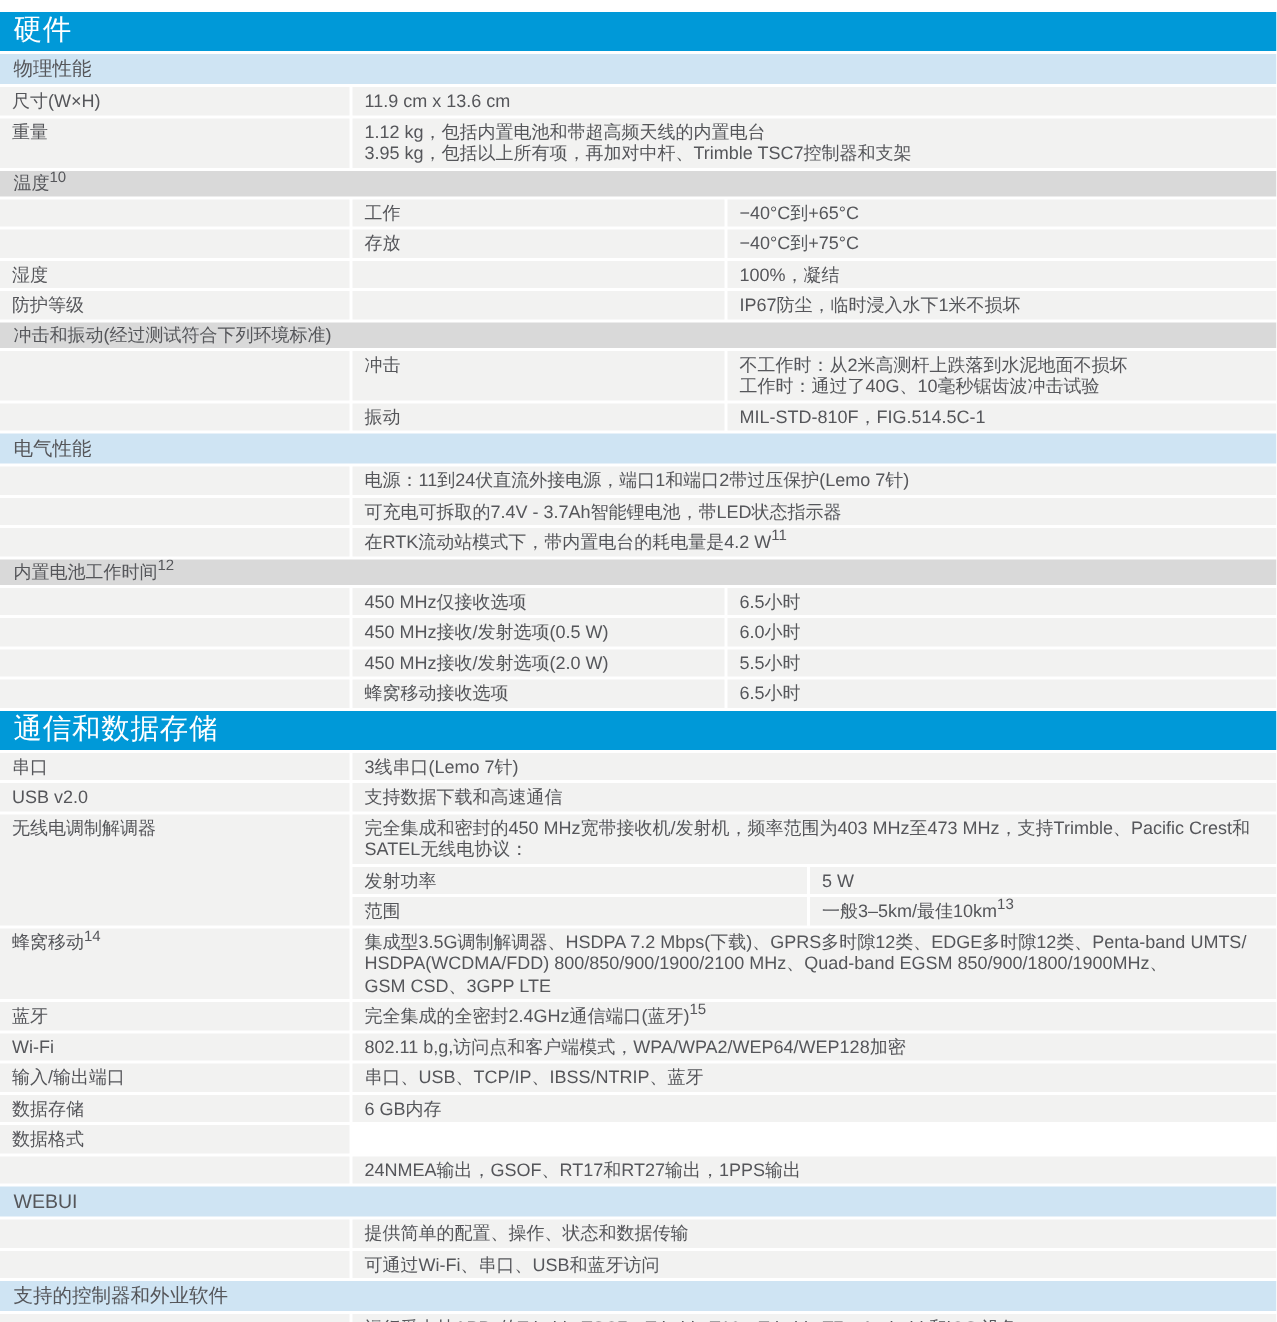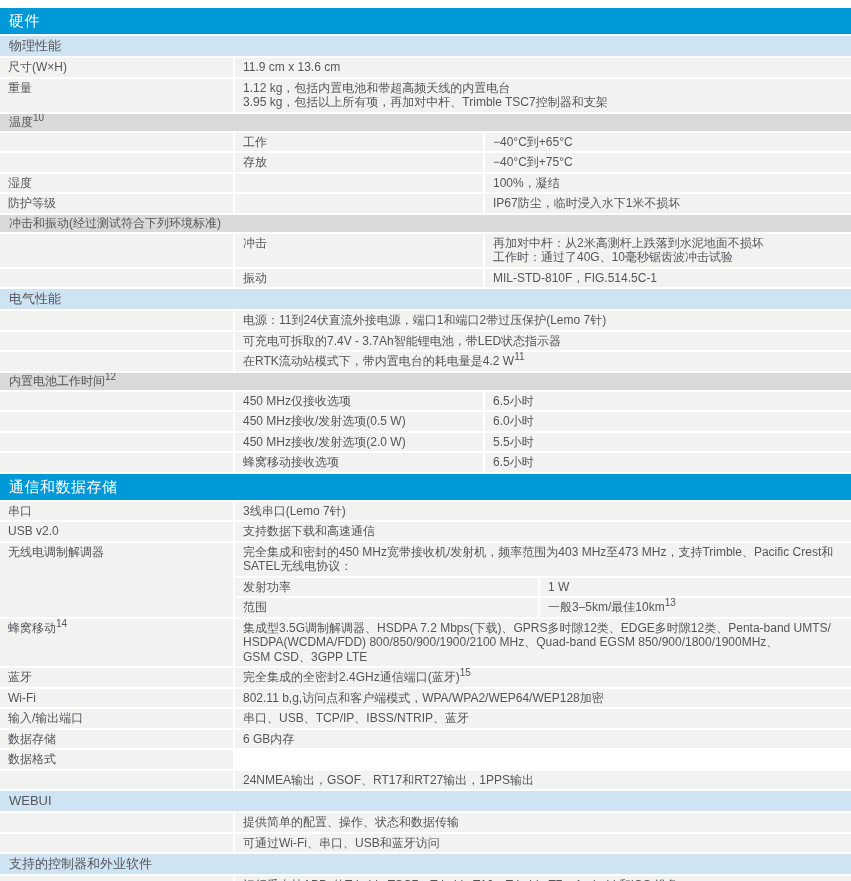--- a/index.html
+++ b/index.html
@@ -1,19 +1,19 @@
 <!DOCTYPE html>
 <html style="--c-section: #0099d8; --c-subheader: #cfe4f3; --c-group: #d9d9d9; --c-row: #f2f2f1; --c-bandtext: #ffffff; --c-text: #55565a;"><head>
 <meta charset="utf-8">
 <style>
   html,body{margin:0;padding:0;background:#ffffff;}
   body{font-family:"Liberation Sans","DejaVu Sans",sans-serif;}
   #spec-table{width:851px;padding-top:8px;background:#ffffff;}
   .band{margin-bottom:2px;padding:0 9px;box-sizing:border-box;overflow:hidden;}
-  .band.section{height:26px;line-height:26px;background:var(--c-section);color:var(--c-bandtext);font-size:15px;letter-spacing:.5px;}
+  .band.section{height:26px;line-height:26px;background:var(--c-section);color:var(--c-bandtext);font-size:19px;letter-spacing:.5px;}
   .band.subheader{height:20px;line-height:20px;background:var(--c-subheader);color:var(--c-text);font-size:13px;}
   .band.group{height:17px;line-height:17px;background:var(--c-group);color:var(--c-text);font-size:12px;}
   .row{display:flex;align-items:stretch;margin-bottom:2px;}
   .cell{background:var(--c-row);color:var(--c-text);font-size:12px;line-height:14.5px;padding:2px 8px;box-sizing:border-box;}
   .cell.left{width:233px;flex:none;margin-right:2px;display:flex;align-items:flex-start;}
   .cell.mid{width:248px;flex:none;margin-right:2px;}
   .cell.span{flex:1 1 auto;width:auto;margin-right:0;}
   .cell.right{flex:1 1 auto;}
   .content{flex:1 1 auto;display:flex;flex-direction:column;min-width:0;}
   .content > .cell.span{flex:0 0 auto;}
@@ -93,21 +93,21 @@
     </div>
     <div class="band group"><div class="band-text" style="display: inline;">冲击和振动(经过测试符合下列环境标准)</div></div>
     <div class="row">
       <div class="cell left">
         <div class="cell-line"></div>
       </div>
       <div class="cell mid">
         <div class="cell-line">冲击</div>
       </div>
       <div class="cell right">
-        <div class="cell-line">再加对中杆：从2米高测杆上跌落到水泥地面不损坏</div>
+        <div class="cell-line">不工作时：从2米高测杆上跌落到水泥地面不损坏</div>
         <div class="cell-line">工作时：通过了40G、10毫秒锯齿波冲击试验</div>
       </div>
     </div>
     <div class="row">
       <div class="cell left">
         <div class="cell-line"></div>
       </div>
       <div class="cell mid">
         <div class="cell-line">振动</div>
       </div>
@@ -209,21 +209,21 @@
       <div class="content">
         <div class="cell span">
           <div class="cell-line">完全集成和密封的450 MHz宽带接收机/发射机，频率范围为403 MHz至473 MHz，支持Trimble、Pacific Crest和</div>
           <div class="cell-line">SATEL无线电协议：</div>
         </div>
         <div class="subrow">
           <div class="cell mid">
             <div class="cell-line">发射功率</div>
           </div>
           <div class="cell right">
-            <div class="cell-line">1 W</div>
+            <div class="cell-line">5 W</div>
           </div>
         </div>
         <div class="subrow">
           <div class="cell mid">
             <div class="cell-line">范围</div>
           </div>
           <div class="cell right">
             <div class="cell-line">一般3–5km/最佳10km<sup>13</sup></div>
           </div>
         </div>

